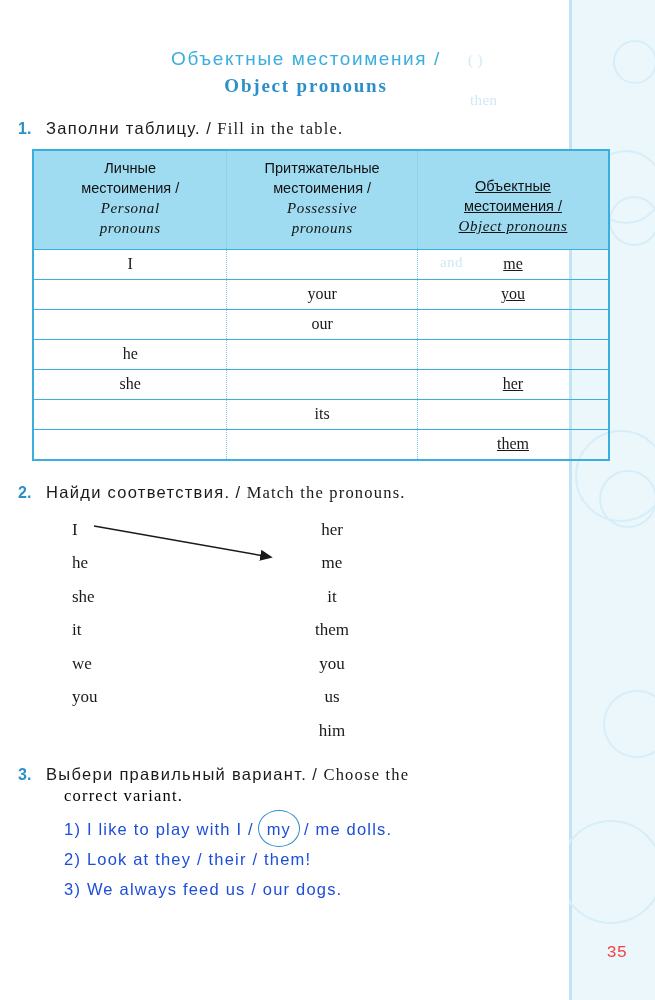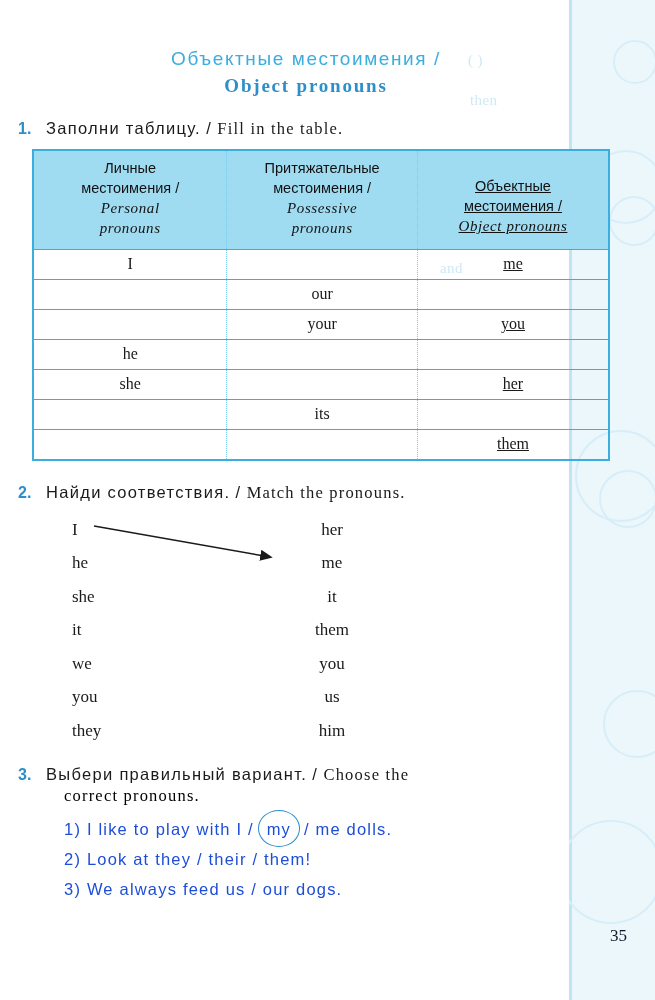--- a/index.html
+++ b/index.html
@@ -211,24 +211,24 @@
   .ex-cont {
     margin-left: 46px;
     font-size: 16.5px;
     letter-spacing: 1.2px;
     font-family: "Liberation Serif", serif;
     margin-top: 1px;
   }
   .page-num {
     position: absolute;
     right: 28px;
-    bottom: 54px;
-    color: #0f172a;
+    bottom: 38px;
+    color: #ef4444;
     font-size: 17px;
-    font-family: Liberation Serif, serif;
+    font-family: Liberation Mono, monospace;
   }
 </style>
 </head>
 <body>
 
 <div class="page">
 
   <div class="right-band">
     <div class="edge"></div>
     <div class="swirl" style="width:70px;height:70px;left:20px;top:150px;"></div>
@@ -236,21 +236,21 @@
     <div class="swirl" style="width:88px;height:88px;left:6px;top:430px;"></div>
     <div class="swirl" style="width:54px;height:54px;left:30px;top:470px;"></div>
     <div class="swirl" style="width:64px;height:64px;left:34px;top:690px;"></div>
     <div class="swirl" style="width:100px;height:100px;left:-10px;top:820px;"></div>
     <div class="swirl" style="width:40px;height:40px;left:44px;top:40px;"></div>
   </div>
 
   <div class="ghost" style="left:468px;top:52px;">( )</div>
   <div class="ghost" style="left:470px;top:92px;">then</div>
   <div class="ghost" style="left:420px;top:228px;">with</div>
-  <div class="ghost" style="left:440px;top:260px;">and</div>
+  <div class="ghost" style="left:440px;top:254px;">and</div>
 
   <div class="content">
 
     <div class="title">
       <span>Объектные  местоимения</span>
       <span class="slash">/</span>
     </div>
     <div class="title-en">Object  pronouns</div>
 
     <div class="ex">
@@ -293,27 +293,27 @@
             </tr>
           </thead>
           <tbody>
             <tr>
               <td>I</td>
               <td></td>
               <td>me</td>
             </tr>
             <tr>
               <td></td>
-              <td>our</td>
-              <td></td>
-            </tr>
-            <tr>
-              <td></td>
               <td>your</td>
               <td>you</td>
+            </tr>
+            <tr>
+              <td></td>
+              <td>our</td>
+              <td></td>
             </tr>
             <tr>
               <td>he</td>
               <td></td>
               <td></td>
             </tr>
             <tr>
               <td>she</td>
               <td></td>
               <td>her</td>
@@ -344,21 +344,20 @@
       </div>
 
       <div class="match-area">
         <div class="col col-left">
           <div>I</div>
           <div>he</div>
           <div>she</div>
           <div>it</div>
           <div>we</div>
           <div>you</div>
-          <div>they</div>
         </div>
         <div class="col col-right">
           <div>her</div>
           <div>me</div>
           <div>it</div>
           <div>them</div>
           <div>you</div>
           <div>us</div>
           <div>him</div>
         </div>
@@ -375,21 +374,21 @@
 
     <div class="ex">
       <div class="ex-head">
         <div class="ex-num">3.</div>
         <div class="ex-text">
           <span class="ru">Выбери  правильный  вариант.</span>
           <span class="ru">/</span>
           <span class="en">Choose  the</span>
         </div>
       </div>
-      <div class="ex-cont">correct  pronouns.</div>
+      <div class="ex-cont">correct  variant.</div>
 
       <div class="ex3-body">
         <div class="row">
           <span>1)</span>
           <span>I  like  to  play  with  I  /</span>
           <span class="ellipse">my</span>
           <span>/  me  dolls.</span>
         </div>
         <div class="row">
           <span>2)</span>

